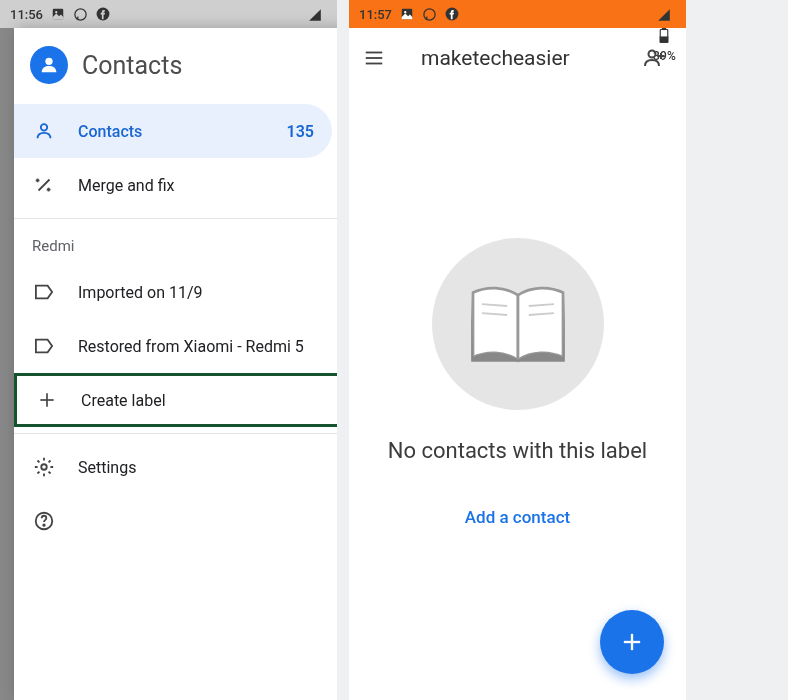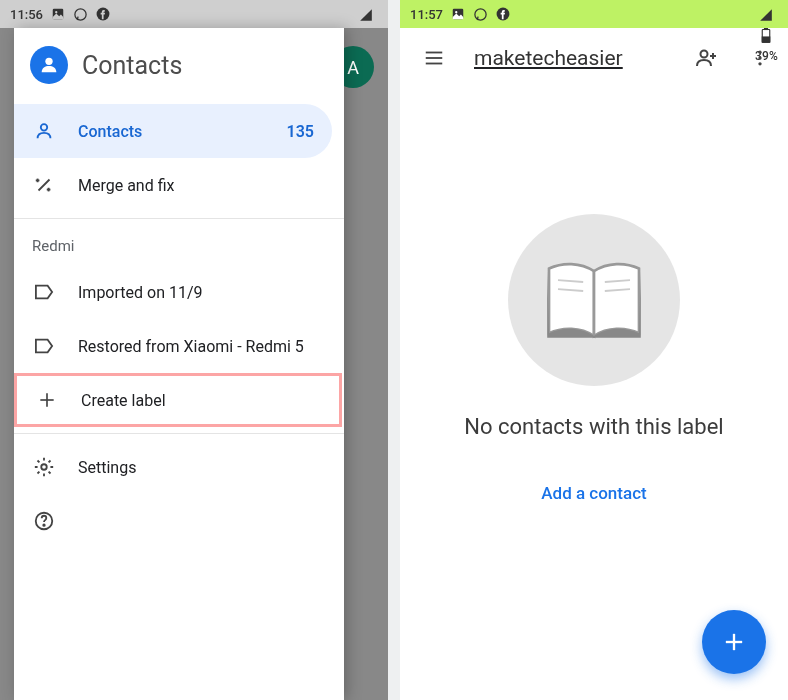--- a/index.html
+++ b/index.html
@@ -8,21 +8,21 @@
     background: #eef0f1;
     width: 788px;
     height: 700px;
     overflow: hidden;
     color: #202124;
   }
   .wrap {
     display: flex;
     gap: 12px;
     padding: 0;
-    width: 788px;
+    width: 686px;
     height: 700px;
   }
   .phone {
     position: relative;
     width: 388px;
     height: 700px;
     background: #fff;
     overflow: hidden;
   }
   
@@ -93,37 +93,36 @@
     font-weight: 500;
   }
   .highlight .count { margin-left: auto; font-weight: 600; }
   .sep { height: 1px; background: #e4e4e4; margin: 6px 0; }
   .labels-title {
     padding: 12px 18px 10px 18px;
     font-size: 15px;
     color: #5f6368;
   }
   .redbox {
-    border: 3px solid #fca5a5;
+    border: 3px solid #14532d;
     margin-right: 2px;
   }
 
   
   .r-header {
     display: flex; align-items: center;
-    padding: 16px 14px 16px 20px;
-    gap: 26px;
-    text-decoration: underline;
+    padding: 16px 14px 16px 14px;
+    gap: 36px;
   }
   .r-title { font-size: 21px; color: #333; }
   .r-header .spacer { flex: 1; }
   .iconbtn { width:28px;height:28px;display:flex;align-items:center;justify-content:center; cursor:pointer;}
   .empty-state {
     position: absolute;
-    top: 214px; left: 0; right: 0;
+    top: 238px; left: 0; right: 0;
     display:flex;flex-direction:column;align-items:center;
   }
   .book-circle {
     width: 172px;height:172px;border-radius:50%;
     background:#e5e5e5;
     display:flex;align-items:center;justify-content:center;
   }
   .empty-text {
     margin-top: 28px;
     font-size: 22px;
@@ -304,21 +303,21 @@
               <circle cx="12" cy="12" r="9"></circle>
               <path d="M9.5 9 C9.5 7 11 6.3 12 6.3 C13.5 6.3 14.5 7.3 14.5 8.7 C14.5 11 12 11 12 13"></path>
               <circle cx="12" cy="16.5" r="0.8" fill="#444"></circle>
             </svg>
           </span>
       </div>
     </div>
   </div>
 
   <div class="phone">
-    <div class="statusbar" style="background:#bef264;gap:40px;">
+    <div class="statusbar" style="background:#f97316;gap:40px;">
       <div class="st-left">
         <span>11:57</span>
         <span>
             <svg width="14" height="14" viewBox="0 0 24 24" fill="#333">
               <rect x="3" y="3" width="18" height="18" rx="2"></rect>
               <circle cx="9" cy="9" r="2" fill="#fff"></circle>
               <path d="M3 17 L9 11 L14 16 L17 13 L21 17 V21 H3 Z" fill="#fff"></path>
             </svg>
           </span>
         <span>

